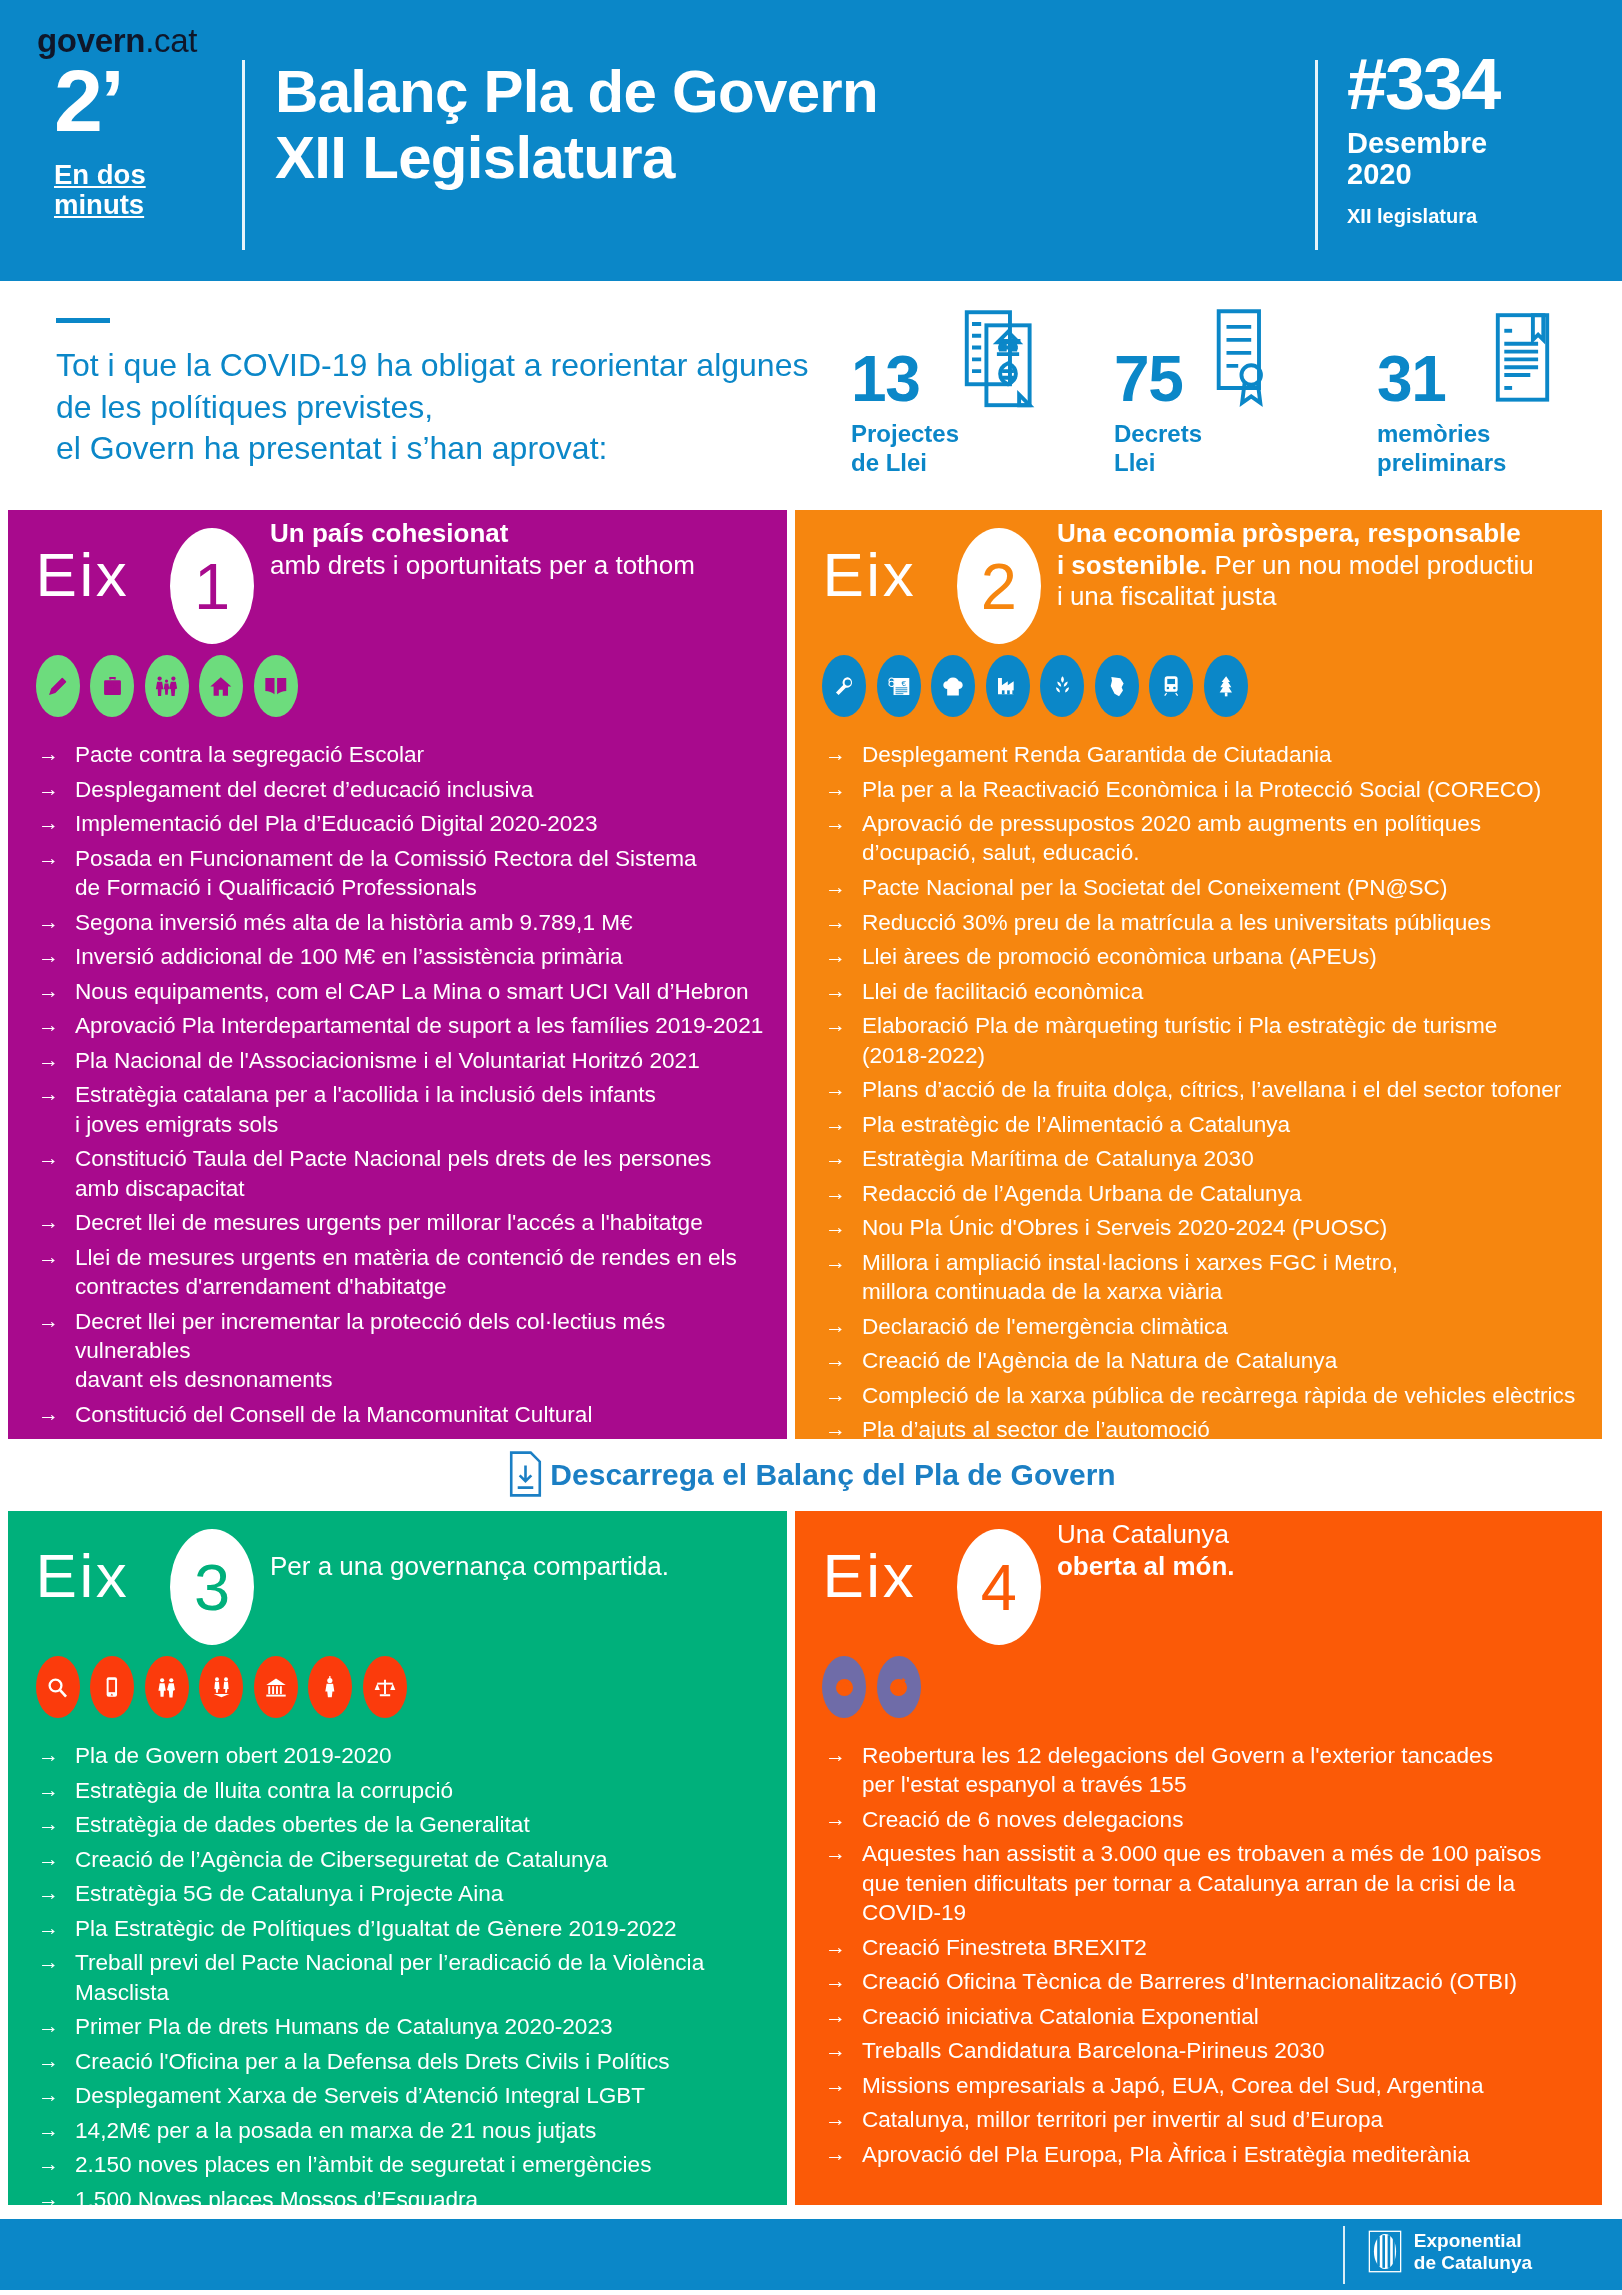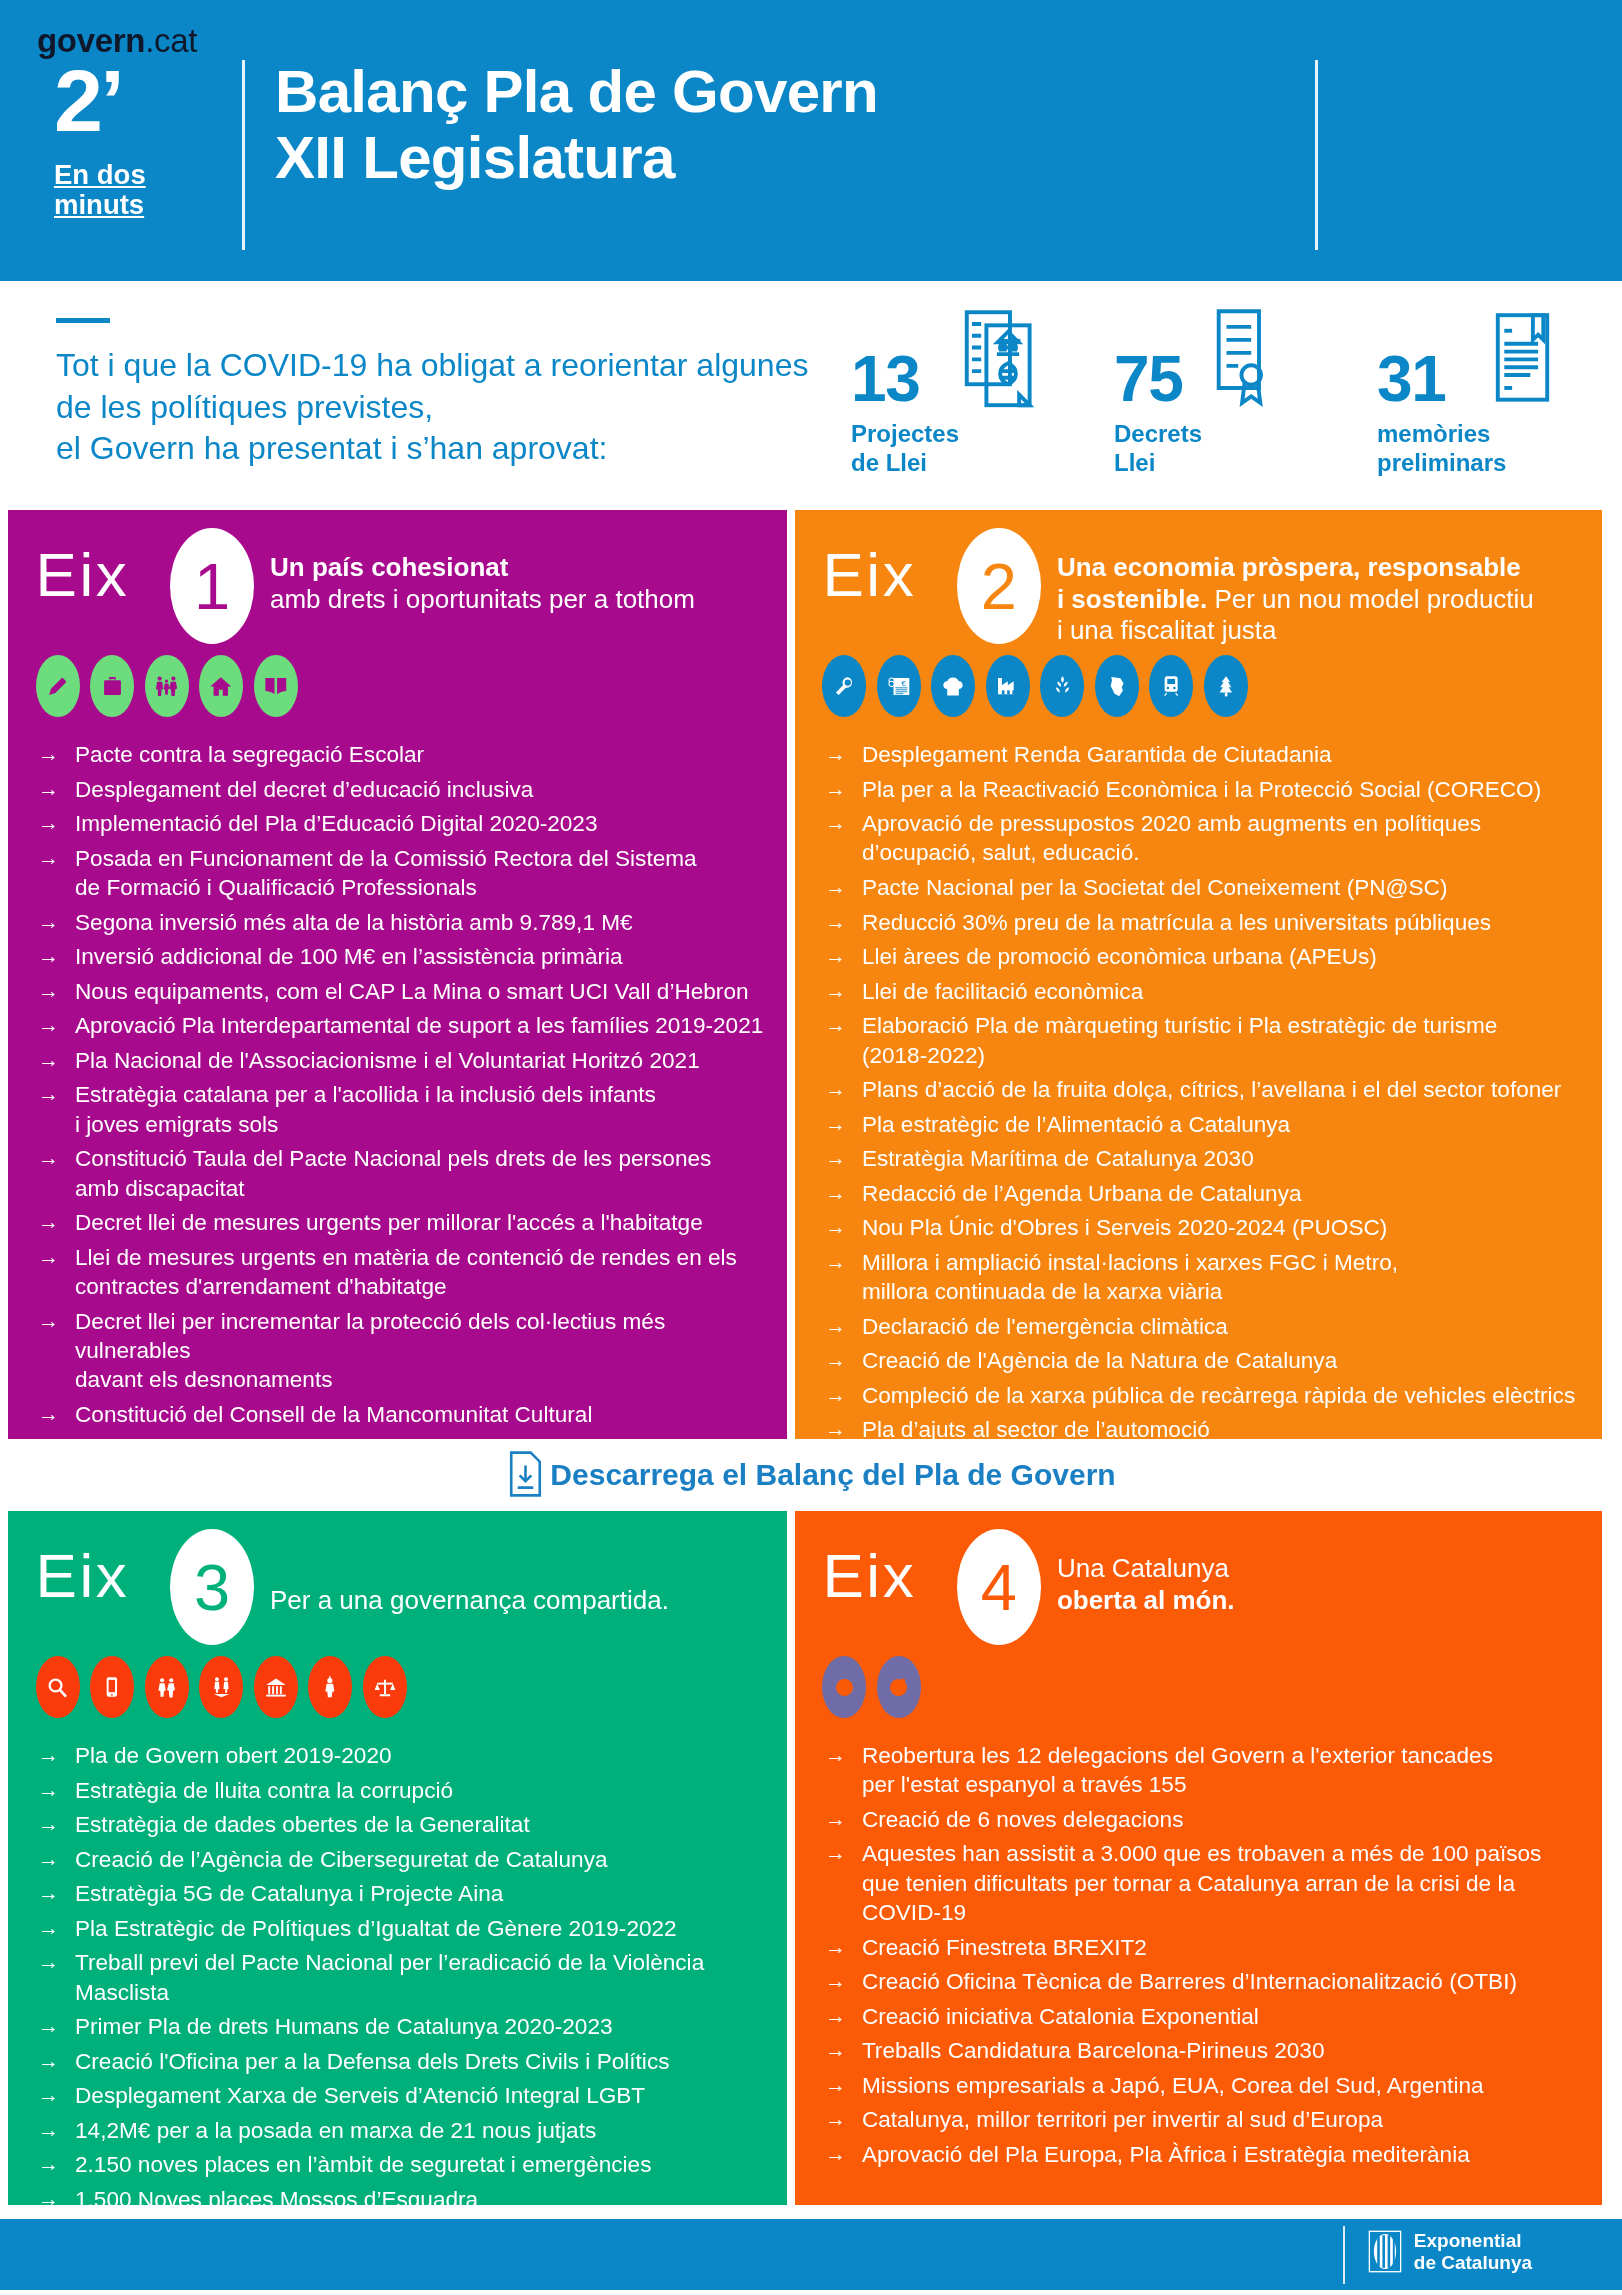--- a/index.html
+++ b/index.html
@@ -48,21 +48,21 @@
   .panel.e4{width:807px;height:694px;background:#fb5a07;}
 
   .eix-head{position:relative;padding:23.6px 0 0 27.5px;height:157px;box-sizing:border-box;}
   .eix-word{position:absolute;left:27.5px;top:34px;font-size:62px;color:#fff;font-weight:300;letter-spacing:2.6px;line-height:1;}
   .eix-badge{position:absolute;left:162px;top:18.3px;width:84px;height:116px;border-radius:50%;background:#fff;display:flex;align-items:center;justify-content:center;}
   .eix-badge span{font-size:65px;font-weight:300;line-height:1;}
   .e1 .eix-badge span{color:#a80a8d;}
   .e2 .eix-badge span{color:#f6860f;}
   .e3 .eix-badge span{color:#00b07b;}
   .e4 .eix-badge span{color:#fb5a07;}
-  .eix-sub{position:absolute;left:262px;top:42px;width:517px;color:#fff;font-size:26px;line-height:1.22;}
+  .eix-sub{position:absolute;left:262px;top:8px;width:517px;color:#fff;font-size:26px;line-height:1.22;}
   .e2 .eix-sub{width:543px;}
   .eix-sub b{font-weight:700;}
   .eix-sub .thin{font-weight:400;}
 
   .ico-row{position:absolute;left:27.5px;top:145px;display:flex;gap:10.5px;}
   .ico-pill{width:44px;height:62px;border-radius:50%;display:flex;align-items:center;justify-content:center;}
   .e1 .ico-pill{background:#6ddc7d;}
   .e1 .ico-pill svg{fill:#a80a8d;}
   .e2 .ico-pill{background:#0b87c8;}
   .e2 .ico-pill svg{fill:#fff;}
@@ -99,20 +99,26 @@
       <div class="hdr-2min">2’</div>
       <div class="hdr-endos" style="white-space:pre-line">En dos
 minuts</div>
     </div>
     <div class="hdr-rule1"></div>
     <div class="hdr-title">
       <div>Balanç Pla de Govern</div>
       <div>XII Legislatura</div>
     </div>
     <div class="hdr-rule2"></div>
+    <div class="hdr-right">
+      <div class="hdr-num">#334</div>
+      <div class="hdr-month" style="white-space:pre-line">Desembre
+2020</div>
+      <div class="hdr-leg">XII legislatura</div>
+    </div>
   </div>
 
   <div class="intro">
     <div class="intro-dash"></div>
     <div class="intro-text" style="white-space:pre-line">Tot i que la COVID-19 ha obligat a reorientar algunes de les polítiques previstes,
 el Govern ha presentat i s’han aprovat:</div>
 
     <div class="stats">
 
       <div class="stat s1">

